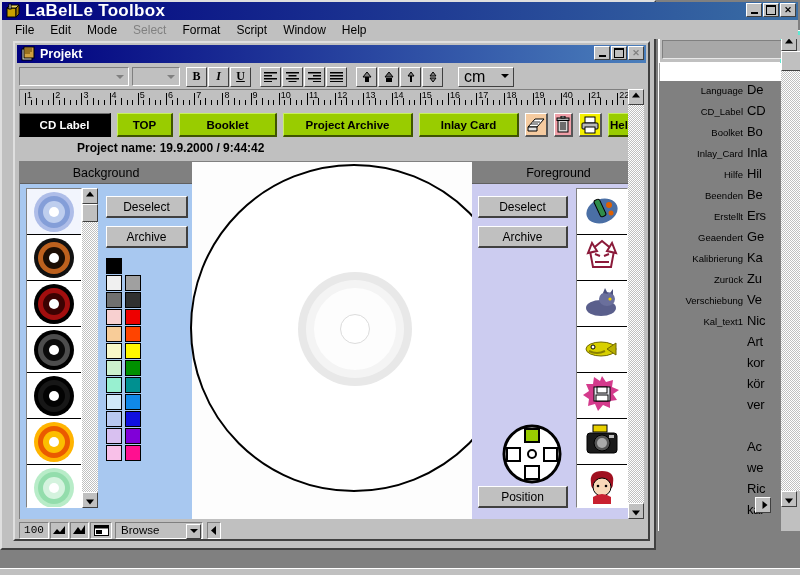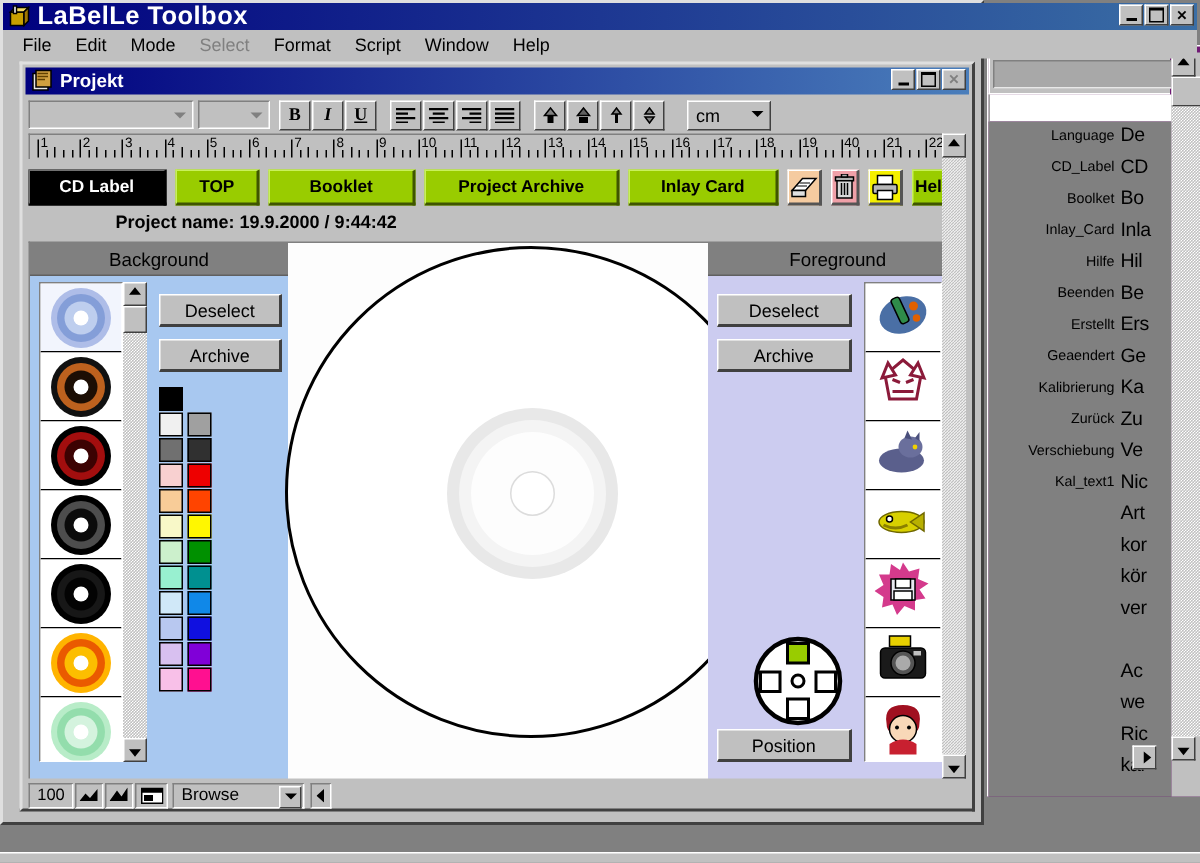--- a/index.html
+++ b/index.html
@@ -14,21 +14,21 @@
     width: 800px; height: 575px;
     background: #808080;
     overflow: hidden;
   }
 
   
   .bgwin {
     position: absolute;
     left: 658px; top: 30px;
     width: 142px; height: 500px;
-    background: #701a75;
+    background: #5eead4;
     border-top: 1px solid #ffffff;
     border-left: 1px solid #ffffff;
   }
   .bgwin-toolbar {
     position: absolute; left: 0; top: 4px;
     width: 120px; height: 26px;
     background: #c0c0c0;
     border: 1px solid #ffffff;
     border-right: none;
   }
@@ -436,20 +436,21 @@
     height: 17px;
     background: #c0c0c0;
     border-top: 1px solid #808080;
     border-left: 1px solid #808080;
     border-right: 1px solid #ffffff;
     border-bottom: 1px solid #ffffff;
     box-sizing: border-box;
     display: flex; align-items: center; justify-content: center;
     font-size: 11px; color: #000;
     margin-right: 1px;
+    font-family: Liberation Mono, monospace;
   }
 
   
   .mdi-vsb {
     position: absolute;
     right: 4px; top: 46px;
     width: 16px; height: 430px;
     background: #c0c0c0;
   }
 
@@ -706,21 +707,21 @@
       </div>
       <div class="tbbtn">
         <svg width="12" height="12">
             <polygon points="6,1 9,5 3,5" fill="#808080" stroke="#000"></polygon>
             <polygon points="6,11 9,7 3,7" fill="#808080" stroke="#000"></polygon>
           </svg>
       </div>
 
       <div style="width:14px;"></div>
       <div class="combo" style="width:56px;height:20px;background:#c0c0c0;border-top:1px solid #ffffff;border-left:1px solid #ffffff;border-right:1px solid #404040;border-bottom:1px solid #404040;">
-        <span class="combo-txt" style="font-size:12px;">cm</span>
+        <span class="combo-txt" style="font-size:16px;">cm</span>
         <span class="combo-arrow">
             <span class="tri-dn"></span>
           </span>
       </div>
     </div>
 
     <div class="ruler">
       <div id="ruler-content">
           <div class="ruler-tick" style="left: 5px; height: 12px;"></div>
           <div class="ruler-num" style="left: 7px;">1</div>

